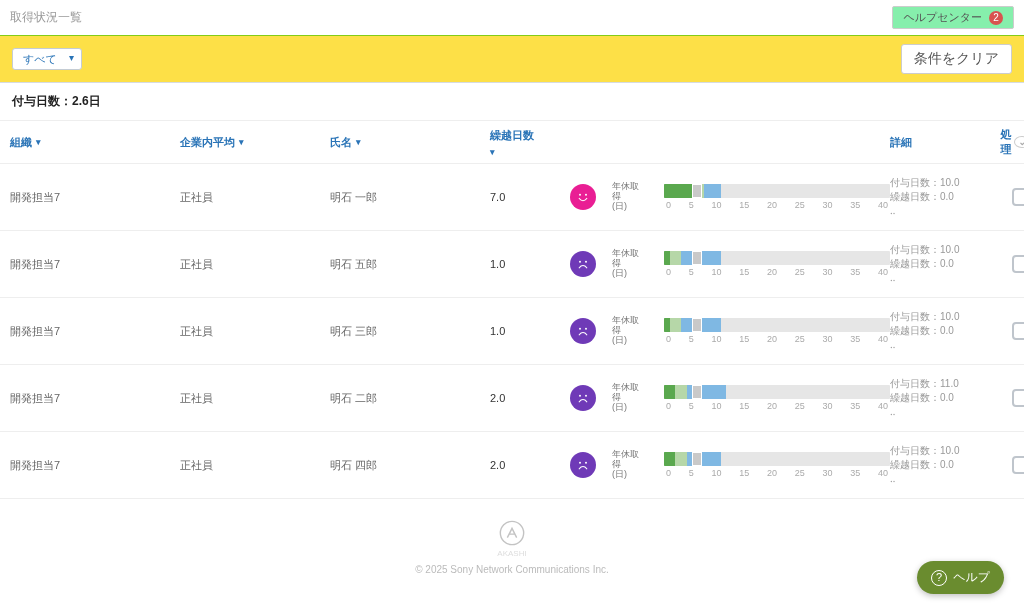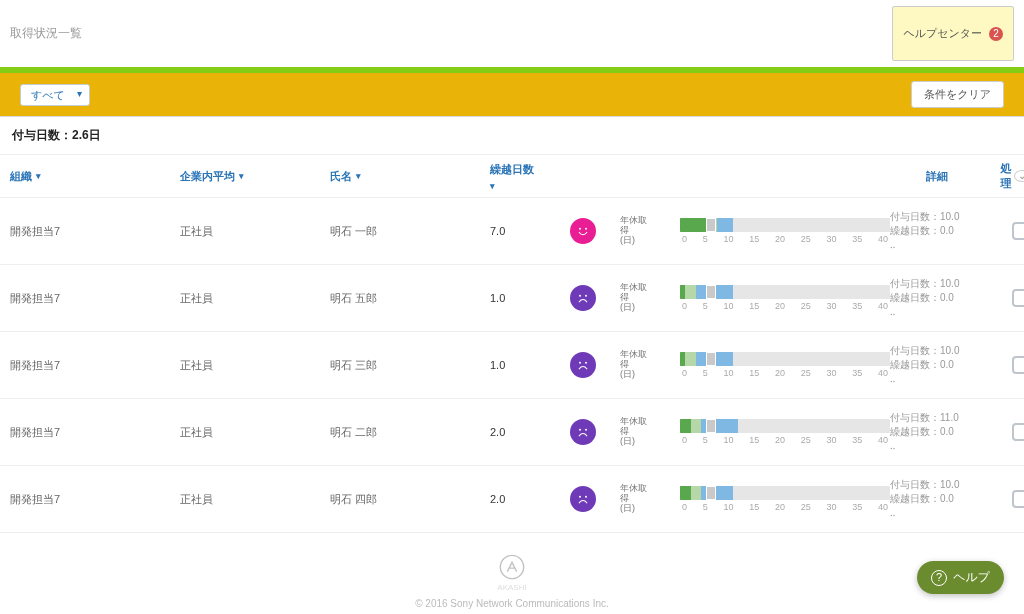--- a/index.html
+++ b/index.html
@@ -1,52 +1,52 @@
 <!DOCTYPE html>
 <html><head>
   <meta charset="utf-8">
   <style>
     * { box-sizing: border-box; margin: 0; padding: 0; }
     body { font-family: "Hiragino Kaku Gothic Pro", Meiryo, sans-serif; font-size: 12px; color: #333; }
-    .page-title { padding: 6px 10px; font-size: 12px; color: #999; border-bottom: 6px solid #84cc16; display: flex; justify-content: space-between; align-items: center;}
-    .help-center-btn { border: 1px solid #ccc; border-radius: 2px; background: #fef9c3; padding: 19px 10px; font-size: 11px; color: #555; cursor: pointer; }
+    .page-title { padding: 6px 10px; font-size: 12px; color: #999; border-bottom: 1px solid #84cc16; display: flex; justify-content: space-between; align-items: center;}
+    .help-center-btn { border: 1px solid #ccc; border-radius: 2px; background: #86efac; padding: 3px 10px; font-size: 11px; color: #555; cursor: pointer; }
     .badge-count { display: inline-block; background: #d9534f; color: #fff; border-radius: 50%; width: 14px; height: 14px; font-size: 10px; text-align: center; line-height: 14px; margin-left: 4px; }
-    .filter-bar { display: flex; justify-content: space-between; align-items: center; background: #eab308; padding: 8px 20px; border-bottom: 1px solid #d6dbe1; }
+    .filter-bar { display: flex; justify-content: space-between; align-items: center; background: #fde047; padding: 8px 12px; border-bottom: 1px solid #d6dbe1; }
     .filter-select { border: 1px solid #c4ccd4; background: #fff; border-radius: 3px; padding: 4px 24px 4px 10px; font-size: 11px; color: #2a74b7; appearance: none; position: relative; }
     .filter-select-wrap { position: relative; display: inline-block; }
     .filter-select-wrap::after { content: "▾"; position: absolute; right: 8px; top: 4px; color: #2a74b7; font-size: 10px; pointer-events: none; }
-    .clear-btn { border: 1px solid #ccc; background: #fff; border-radius: 3px; padding: 5px 12px; font-size: 11px; color: #555; cursor: pointer; }
+    .clear-btn { border: 1px solid #ccc; background: #fff; border-radius: 3px; padding: 5px 12px; font-size: 14px; color: #555; cursor: pointer; }
     .avg-row { padding: 10px 12px; font-size: 12px; font-weight: bold; color: #222; border-bottom: 1px solid #eee;}
     .table-header, .table-row { display: grid; grid-template-columns: 170px 150px 160px 80px 320px 100px 40px; align-items: center; padding: 12px 10px; border-bottom: 1px solid #eee; }
     .table-header { font-size: 11px; color: #2a74b7; font-weight: bold; padding-bottom:6px; padding-top:6px;}
     .table-header .hcell { display: flex; align-items: center; gap: 4px; cursor: pointer;}
     .sort-ind { color:#2a74b7; font-size: 9px;}
     .table-row { font-size: 11px; color: #666; }
     .cell-days { color: #333; }
-    .chart-cell { display: flex; align-items: center; gap: 24px; }
+    .chart-cell { display: flex; align-items: center; gap: 16px; }
     .face { width: 26px; height: 26px; border-radius: 50%; display: inline-flex; align-items: center; justify-content: center; flex-shrink:0; }
     .face.happy { background: #e91e94; }
     .face.sad { background: #6f3ab7; }
     .face svg { width: 18px; height: 18px; }
     .mini-label { font-size: 9px; color: #777; line-height: 1.1; margin-right:4px; width:32px;}
     .bar-wrap { flex: 1; }
     .bar-track { position: relative; height: 14px; background: #e6e6e6; border-radius: 1px; overflow:hidden;}
     .seg { position:absolute; top:0; height:100%; }
     .seg-green { background:#5aa84e; }
     .seg-lgreen { background:#b6d7a8; }
     .seg-blue { background:#7fb8e3; }
     .marker { position:absolute; top:0; width:10px; height:100%; border:1px solid #fff; background:#c9c9c9; }
     .ticks { display:flex; justify-content:space-between; font-size:9px; color:#aaa; margin-top:2px; padding:0 2px;}
     .detail-cell { font-size: 10px; color: #999; line-height:1.4;}
     .checkbox { width: 18px; height: 18px; border: 2px solid #bfc5cc; border-radius: 4px; margin-left:auto; cursor:pointer;}
     .footer { text-align:center; padding: 20px 0 40px; color:#bbb; font-size:10px; }
     .footer-logo { opacity:0.5; margin-bottom:6px;text-align:center;}
     .help-fab { position: fixed; right: 20px; bottom: 20px; background: #6a8c2f; color:#fff; border-radius: 20px; padding: 8px 14px; font-size:12px; display:flex; align-items:center; gap:6px; cursor:pointer; box-shadow:0 2px 6px rgba(0,0,0,0.25);}
     .help-fab-icon { display:inline-block; width:16px; height:16px; border:1.5px solid #fff; border-radius:50%; text-align:center; line-height:13px; font-size:11px;}
-    .header-spacer-detail {text-align:center; padding-right:6px;}
+    .header-spacer-detail {text-align:left; padding-right:6px;}
     .header-spacer-check {text-align:right; color:#2a74b7; display:flex; justify-content:flex-end; align-items:center; gap:3px;}
     .opt-badge { font-size:9px; border:1px solid #ccc; border-radius:50%; padding:0 3px; color:#aaa;}
   </style>
 </head>
 <body>
 
 <div class="page-title">
   <span>取得状況一覧</span>
   <button class="help-center-btn">
     <span>ヘルプセンター</span>
@@ -309,19 +309,19 @@
   </div>
 
 <div class="footer">
   <div class="footer-logo">
     <svg width="28" height="28" viewBox="0 0 24 24" fill="none" stroke="#888" stroke-width="1.2">
         <circle cx="12" cy="12" r="10"></circle>
         <path d="M8 16l4-8 4 8M9.5 13h5"></path>
       </svg>
     <div style="font-size:8px; color:#bbb;">AKASHI</div>
   </div>
-  <div>© 2016 Sony Network Communications Inc.</div>
+  <div>© 2025 Sony Network Communications Inc.</div>
 </div>
 
 <div class="help-fab">
   <span class="help-fab-icon">?</span>
   <span>ヘルプ</span>
 </div>
 
 </body></html>

